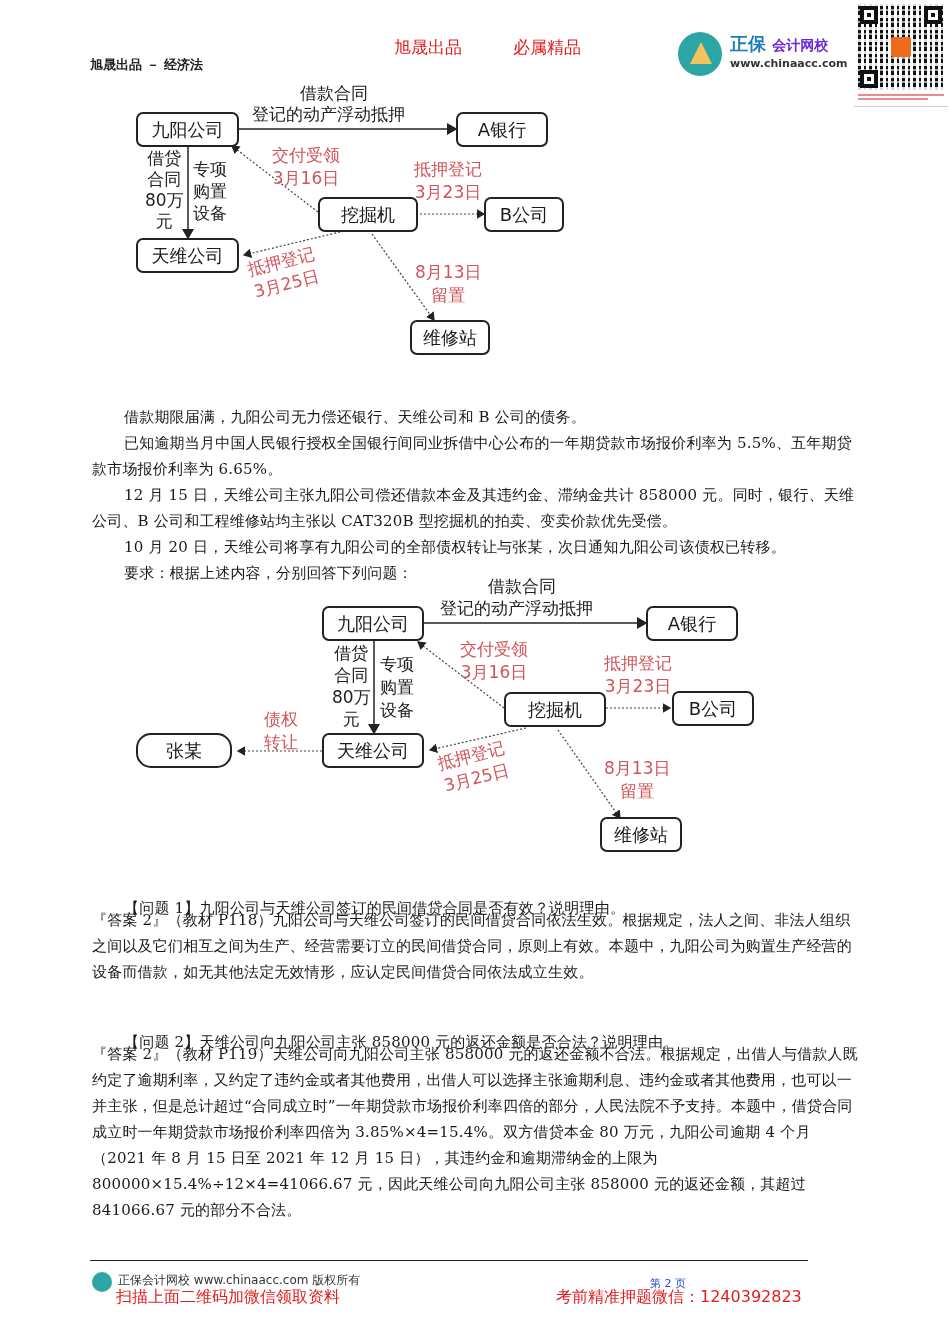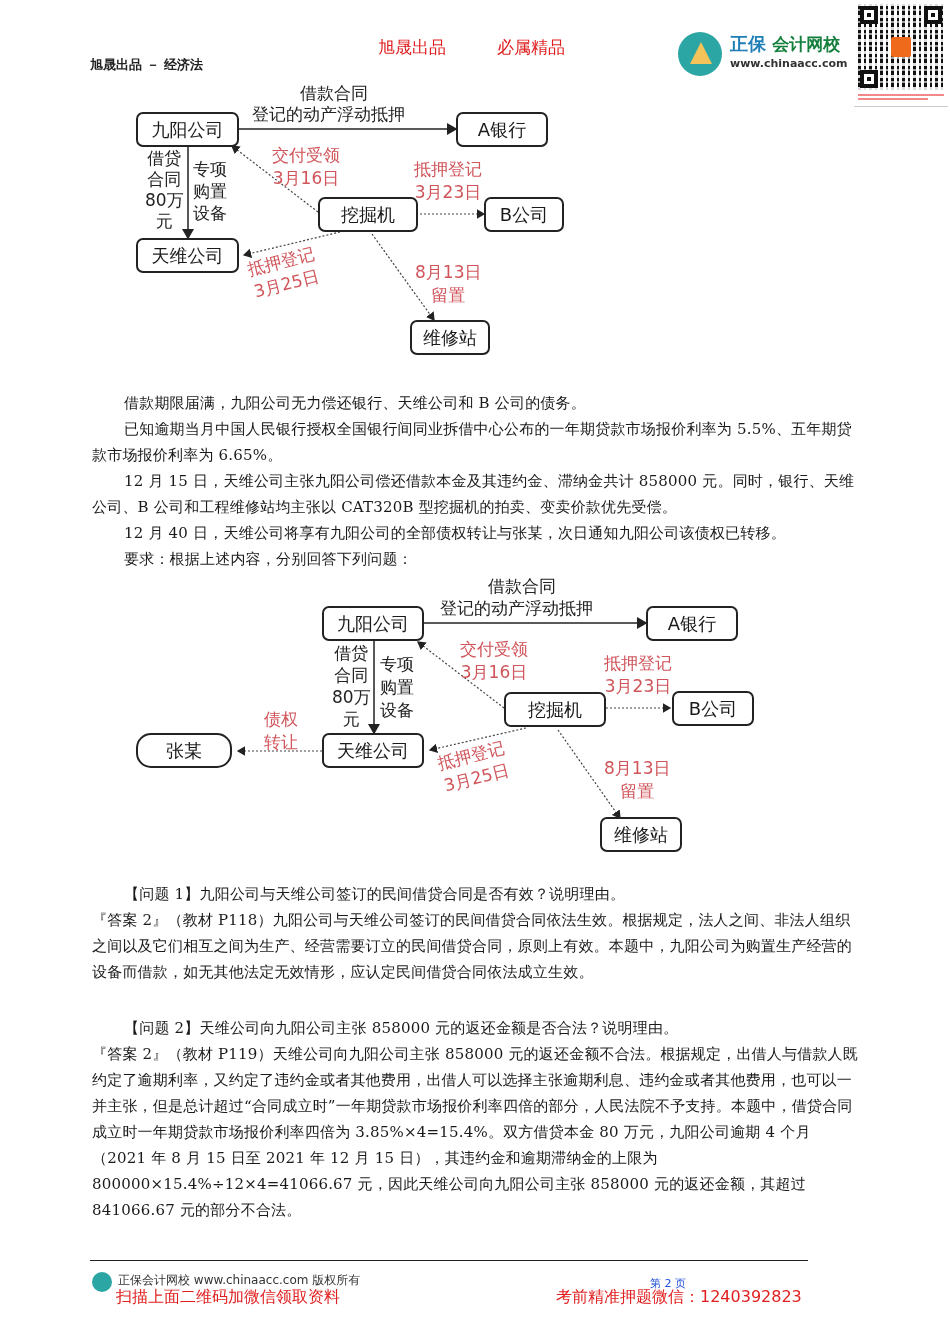--- a/index.html
+++ b/index.html
@@ -1,41 +1,41 @@
 <!DOCTYPE html>
 <html><head>
 <meta charset="utf-8">
 <style>
   html, body { margin: 0; padding: 0; background: #ffffff; }
   body { width: 950px; height: 1344px; position: relative; overflow: hidden;
          font-family: "DejaVu Serif", "Liberation Serif", serif; color: #1a1a1a; }
   .abs { position: absolute; }
   .header-left { left: 90px; top: 56px; font-family: "DejaVu Sans", sans-serif; font-size: 13px; font-weight: bold; color: #222; }
-  .slogan { top: 36px; font-family: "DejaVu Sans", sans-serif; font-size: 17px; color: #e02020; }
+  .slogan { top: 36px; font-family: "DejaVu Sans", sans-serif; font-size: 17px; color: #e02020; margin-left: 16px; }
   .logo { left: 678px; top: 30px; width: 175px; height: 50px; }
   .logo-circle { position: absolute; left: 0; top: 2px; width: 44px; height: 44px; border-radius: 50%; background: #2ca6a4; }
   .logo-circle::after { content: ""; position: absolute; left: 12px; top: 10px; width: 0; height: 0;
         border-left: 11px solid transparent; border-right: 11px solid transparent; border-bottom: 22px solid #f4c35a; }
   .logo-cn { position: absolute; left: 52px; top: 2px; font-family: "DejaVu Sans", sans-serif; font-size: 18px; font-weight: bold; color: #1e7fb8; white-space: nowrap; }
-  .logo-cn small { font-size: 17px; color: #15803d; }
+  .logo-cn small { font-size: 14px; color: #6d28d9; }
   .logo-url { position: absolute; left: 52px; top: 27px; font-family: "DejaVu Sans", sans-serif; font-size: 11px; font-weight: bold; color: #333; white-space: nowrap; }
   .qr { left: 858px; top: 4px; width: 86px; height: 86px;
         background:
           repeating-linear-gradient(90deg, #111 0 3px, #fff 3px 6px, #111 6px 8px, #fff 8px 11px),
           #fff; }
   .qr-mask { position: absolute; inset: 0;
         background: repeating-linear-gradient(0deg, rgba(255,255,255,0.85) 0 3px, transparent 3px 7px, rgba(255,255,255,0.6) 7px 9px, transparent 9px 12px); }
   .qr-finder { position: absolute; width: 18px; height: 18px; border: 4px solid #111; background: #fff; box-sizing: border-box; }
   .qr-finder::after { content: ""; position: absolute; left: 3px; top: 3px; width: 4px; height: 4px; background: #111; }
   .qr-center { position: absolute; left: 33px; top: 33px; width: 20px; height: 20px; background: #f06a1c; border-radius: 2px; }
   .qr-caption { left: 854px; top: 92px; width: 94px; height: 14px; border-bottom: 1px solid #ccc; }
   .qr-caption span { display: block; height: 2px; margin: 2px 4px; background: #f08a8a; }
 
   .para { position: absolute; left: 92px; width: 768px; font-size: 15px; line-height: 26px; letter-spacing: 0.2px; }
-  .indent { text-indent: 32px; }
+  .indent { text-indent: 32px; margin-top: 14px; }
   .diagram { position: absolute; }
   .node { position: absolute; border: 2.5px solid #222; border-radius: 7px; background: #fff;
           font-family: "DejaVu Sans", sans-serif; font-size: 18px; display: flex; align-items: center; justify-content: center; box-sizing: border-box; }
   .lbl { position: absolute; font-family: "DejaVu Sans", sans-serif; font-size: 17px; line-height: 22px; color: #222; text-align: center; white-space: nowrap; }
   .red { color: #d0545a; }
   .footer-line { left: 90px; top: 1260px; width: 718px; height: 1px; background: #222; }
   .footer-logo { left: 92px; top: 1272px; width: 20px; height: 20px; border-radius: 50%; background: #2ca6a4; }
   .footer-text { left: 118px; top: 1272px; font-family: "DejaVu Sans", sans-serif; font-size: 12px; color: #333; white-space: nowrap; }
   .footer-page { left: 650px; top: 1276px; font-family: "DejaVu Sans", sans-serif; font-size: 11px; color: #1d4ed8; }
   .promo { top: 1287px; font-family: "DejaVu Sans", sans-serif; font-size: 16px; color: #e02020; white-space: nowrap; }
@@ -113,21 +113,21 @@
   </div>
   <div class="lbl red" style="left:415px;top:261px;line-height:23px;">
     <div>8月13日</div>
       <div>留置</div>
   </div>
 </div>
 
 <div class="para indent" style="top:390px;">借款期限届满，九阳公司无力偿还银行、天维公司和 B 公司的债务。</div>
 <div class="para indent" style="top:416px;">已知逾期当月中国人民银行授权全国银行间同业拆借中心公布的一年期贷款市场报价利率为 5.5%、五年期贷款市场报价利率为 6.65%。</div>
 <div class="para indent" style="top:468px;">12 月 15 日，天维公司主张九阳公司偿还借款本金及其违约金、滞纳金共计 858000 元。同时，银行、天维公司、B 公司和工程维修站均主张以 CAT320B 型挖掘机的拍卖、变卖价款优先受偿。</div>
-<div class="para indent" style="top:520px;">12 月 40 日，天维公司将享有九阳公司的全部债权转让与张某，次日通知九阳公司该债权已转移。</div>
+<div class="para indent" style="top:520px;">10 月 20 日，天维公司将享有九阳公司的全部债权转让与张某，次日通知九阳公司该债权已转移。</div>
 <div class="para indent" style="top:546px;">要求：根据上述内容，分别回答下列问题：</div>
 
 <div class="diagram" style="left:0;top:0;width:950px;height:870px;">
   <svg width="950" height="870" style="position:absolute;left:0;top:0;">
     <defs>
       <marker id="ah2" markerWidth="8" markerHeight="8" refX="6" refY="4" orient="auto">
           <path d="M0,0 L7,4 L0,8 z" fill="#222"></path>
         </marker>
     </defs>
     <line x1="424" y1="623" x2="646" y2="623" stroke="#222" stroke-width="1.5" marker-end="url(#ah2)"></line>

